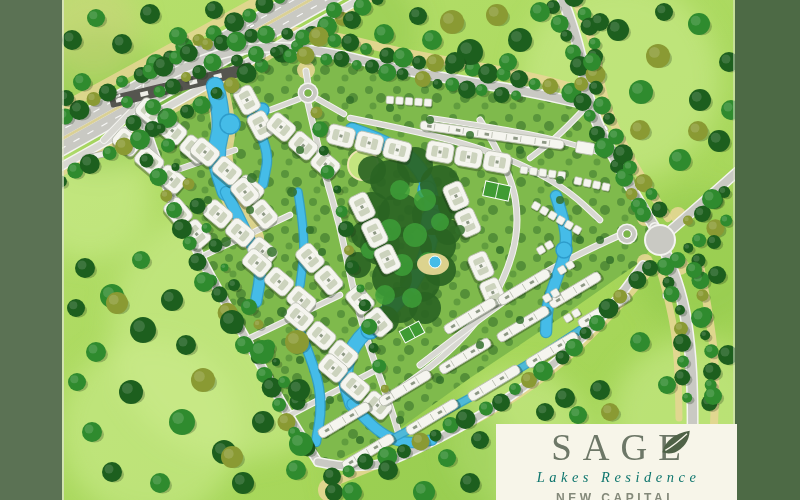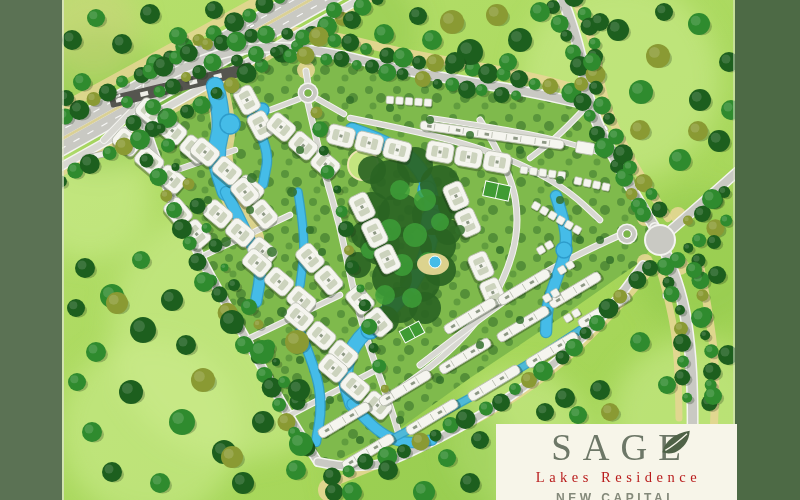--- a/index.html
+++ b/index.html
@@ -1750,16 +1750,16 @@
       </svg>
     </div>
   <div class="logo-card" id="logoCard" style="left: 496px; top: 424px; width: 241px; height: 76px; background: rgb(247, 245, 233);">
     <div class="logo-title-row">
       <span class="logo-title" id="logoTitle" style="color: rgb(109, 119, 103);">SAGE</span>
       <svg class="logo-leaf" viewBox="0 0 32 22">
         <path id="leafBody" d="M1 16 Q8 2 30 3 Q26 16 12 19 Q5 19 1 16 Z" fill="#4f6247"></path>
         <path id="leafVein" d="M4 15 Q14 12 27 5" fill="none" stroke-width="1.2" stroke="#f7f5e9"></path>
       </svg>
     </div>
-    <div class="logo-subtitle" id="logoSub" style="color: #b91c1c;">Lakes Residence</div>
+    <div class="logo-subtitle" id="logoSub" style="color: #0f766e; font-style: italic;">Lakes Residence</div>
     <div class="logo-tagline" id="logoTag" style="color: rgb(132, 137, 122);">NEW CAPITAL</div>
   </div>
 </div>
 
 </body></html>

